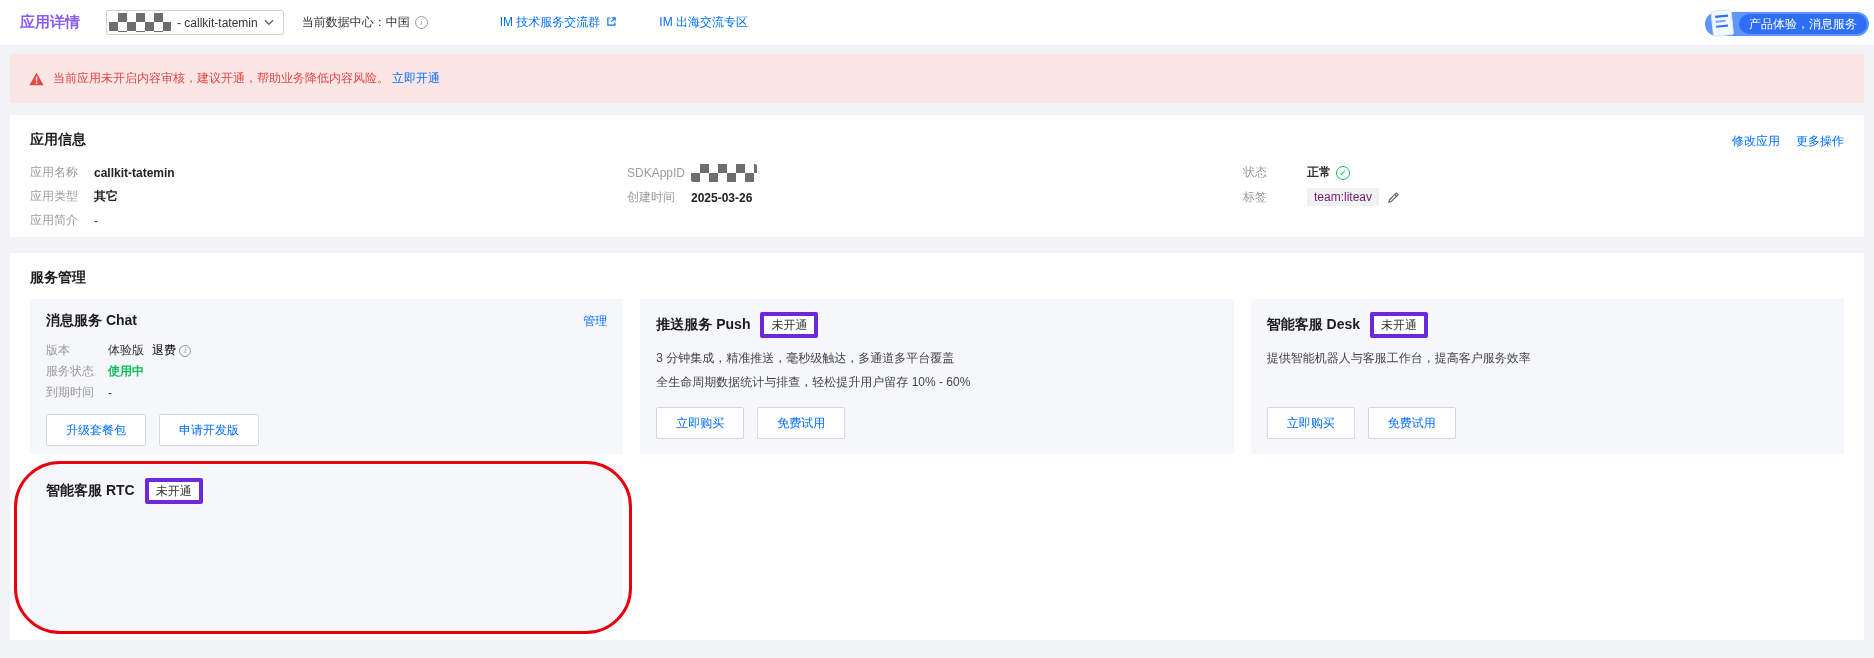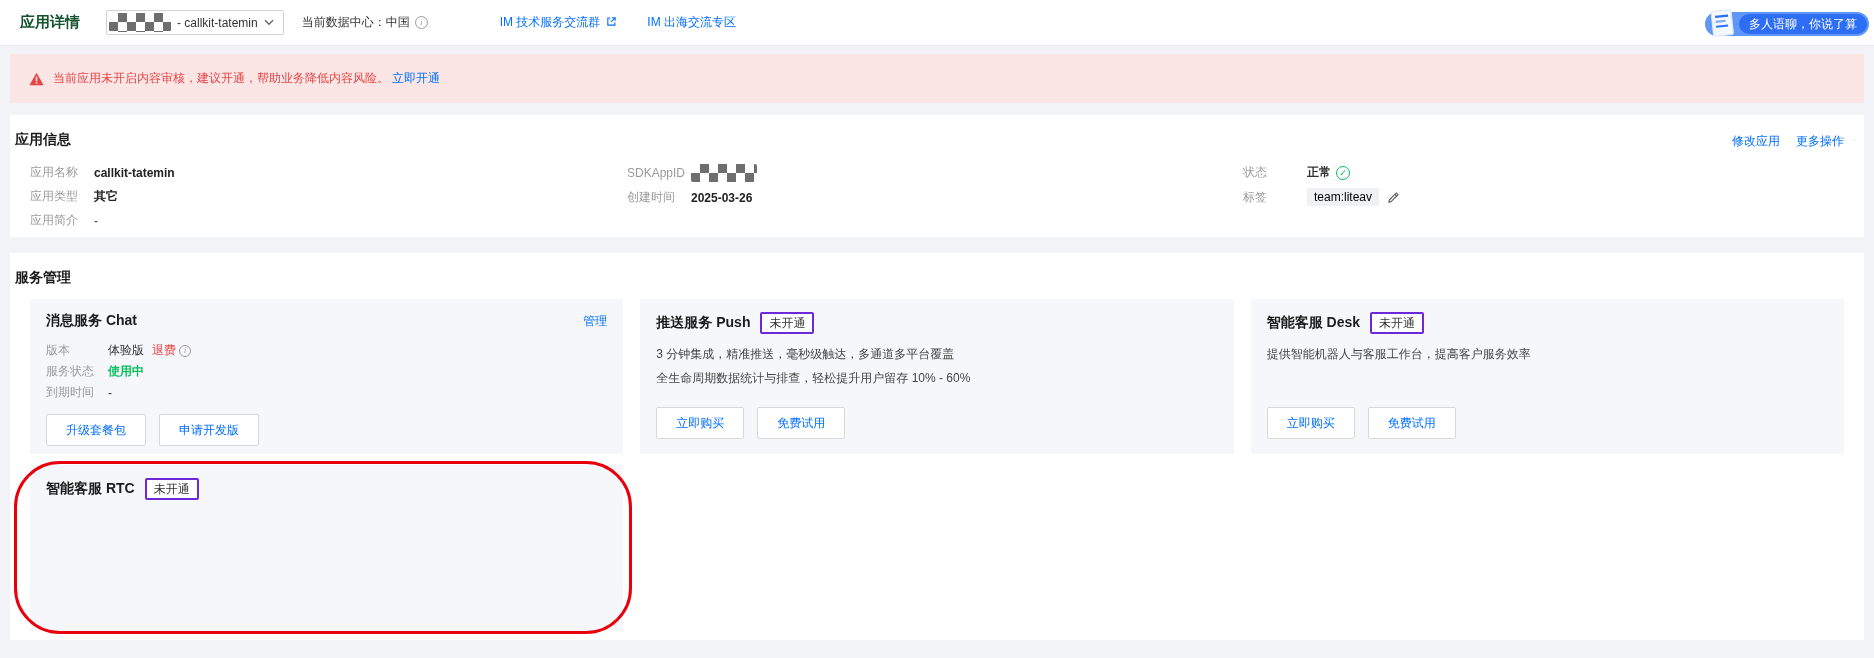--- a/index.html
+++ b/index.html
@@ -3,79 +3,79 @@
 <meta charset="utf-8">
 <style>
   * { margin:0; padding:0; box-sizing:border-box; }
   html,body { width:1874px; height:658px; }
   body { font-family:"Liberation Sans","DejaVu Sans",sans-serif; background:#f2f3f7; color:#333; }
   .page { position:relative; width:1874px; height:658px; overflow:hidden; }
 
   
   .topbar { position:absolute; top:0; left:0; right:0; height:46px; background:#fff;
             border-bottom:1px solid #ececf0; display:flex; align-items:center; padding-left:20px; }
-  .page-title { font-size:15px; font-weight:bold; color:#14532d; }
+  .page-title { font-size:15px; font-weight:bold; color:#8b5cf6; }
   .app-selector { margin-left:26px; height:25px; border:1px solid #d2d4d9; border-radius:2px;
                   background:#fff; display:flex; align-items:center; gap:6px; padding:0 9px 0 2px; cursor:pointer; }
   .checker { background-image:conic-gradient(#6e6e6e 0 25%, #fff 0 50%, #6e6e6e 0 75%, #fff 0);
              background-size:18px 18px; border-radius:2px; }
   .masked-sm { width:62px; height:19px; }
   .selector-label { font-size:12px; color:#333; }
   .datacenter { margin-left:18px; font-size:12px; color:#333; display:flex; align-items:center; gap:5px; }
   .info-i { display:inline-flex; align-items:center; justify-content:center; width:13px; height:13px;
             border:1px solid #9b9b9b; border-radius:50%; color:#9b9b9b; font-size:9px; font-style:italic;
             font-family:"Liberation Serif","DejaVu Serif",serif; line-height:1; }
   .toplink { font-size:12px; color:#006eff; display:flex; align-items:center; gap:4px; cursor:pointer; text-decoration:none; }
-  .ml40 { margin-left:40px;padding-left:32px; } .ml30 { margin-left:30px;justify-content:center; }
+  .ml40 { margin-left:40px;padding-left:32px; } .ml30 { margin-left:42px;justify-content:center; }
 
   .feedback-pill { position:absolute; right:5px; top:12px; height:24px; background:#5e97f7;
                    border-radius:12px; display:flex; align-items:center; padding:2px 2px 2px 34px; cursor:pointer; }
   .feedback-inner { background:#2e6ef4; border-radius:11px; height:20px; display:flex; align-items:center;
                     padding:0 10px; color:#fff; font-size:12px; white-space:nowrap; }
   .doc-icon { position:absolute; left:6px; top:-3px; transform:rotate(-6deg); }
 
   
   .alert-banner { position:absolute; top:54px; left:10px; right:10px; height:49px; background:#fbe5e5;
                   display:flex; align-items:center; padding:0 19px; font-size:12px; color:#e54545; }
   .alert-banner svg { margin-right:9px; flex:none; }
   .alert-link { color:#006eff; cursor:pointer; margin-left:3px; }
 
   
   .card { position:absolute; left:10px; right:10px; background:#fff; border-radius:1px; }
   .app-info-card { top:115px; height:122px; }
   .services-card { top:253px; height:387px; }
-  .card-title { position:absolute; left:5px; top:16px; font-size:14px; font-weight:bold; color:#1c1c1c; }
+  .card-title { position:absolute; left:20px; top:16px; font-size:14px; font-weight:bold; color:#1c1c1c; }
   .card-actions { position:absolute; right:20px; top:18px; display:flex; gap:16px; }
   .card-actions span { font-size:12px; color:#006eff; cursor:pointer; }
 
   .info-col { position:absolute; top:49px; }
   .col1 { left:20px; } .col2 { left:617px; } .col3 { left:1233px; }
   .frow { display:flex; align-items:center; font-size:12px; margin-bottom:7px; min-height:16px; }
   .frow .lbl { color:#9b9b9b; width:64px; flex:none; }
   .frow .val { color:#333; }
   .frow .val.strong { font-weight:bold; color:#222; }
   .masked-md { width:66px; height:18px; }
   .green { color:#0abf5b; }
   .check-c { display:inline-flex; align-items:center; justify-content:center; width:14px; height:14px;
              border:1px solid #0abf5b; border-radius:50%; color:#0abf5b; font-size:9px; margin-left:5px; }
-  .tag { background:#f0f1f3; color:#000000; font-size:12px; padding:2px 7px; border-radius:2px; }
+  .tag { background:#f0f1f3; color:#701a75; font-size:12px; padding:2px 7px; border-radius:2px; }
   .pencil { margin-left:8px; cursor:pointer; display:inline-flex; }
 
   
   .svc-grid { position:absolute; left:20px; right:20px; top:46px; display:grid;
               grid-template-columns:1fr 1fr 1fr; grid-template-rows:155px 166px; gap:11px 17px; }
   .scard { background:#f6f7fa; padding:13px 16px 15px; display:flex; flex-direction:column; position:relative; }
   .scard-head { display:flex; align-items:center; margin-bottom:13px; }
   .scard-title { font-size:14px; font-weight:bold; color:#1c1c1c; }
-  .badge { margin-left:10px; background:#fff; border:2px solid #6d28d9; border-radius:2px;
+  .badge { margin-left:10px; background:#fff; border:4px solid #6d28d9; border-radius:2px;
            font-size:12px; color:#333; padding:2px 7px; line-height:14px; }
   .manage-link { margin-left:auto; font-size:12px; color:#006eff; cursor:pointer; }
   .srow { display:flex; align-items:center; font-size:12px; margin-bottom:6px; min-height:15px; }
   .srow .lbl { color:#9b9b9b; width:62px; flex:none; }
-  .refund { color:#ef4444; margin-left:8px; cursor:pointer; }
+  .refund { color:#000000; margin-left:8px; cursor:pointer; }
   .srow .info-i { margin-left:3px; width:12px; height:12px; font-size:8px; }
   .desc { font-size:12px; color:#454545; line-height:15px; margin-bottom:9px; }
   .btn-row { margin-top:auto; display:flex; gap:13px; }
   .btn { height:32px; background:#fff; border:1px solid #d6d8dc; border-radius:2px; color:#006eff;
          font-size:12px; padding:0 19px; display:inline-flex; align-items:center; cursor:pointer;
          font-family:inherit;margin-top:8px; }
   .inline-link { color:#006eff; cursor:pointer; }
   .ext-icon { display:inline-block; vertical-align:-1px; margin-left:2px; }
 
   .annotation { position:absolute; left:-16px; right:-9px; top:-4px; bottom:-3px;
@@ -121,21 +121,21 @@
 
     <div class="feedback-pill">
       <span class="doc-icon">
         <svg width="23" height="28" viewBox="0 0 23 28">
           <rect x="1.5" y="1.5" width="20" height="25" rx="2" fill="#f4f8ff" stroke="#dbe7ff" stroke-width="1"></rect>
           <rect x="5" y="6" width="13" height="2.4" fill="#2e6ef4"></rect>
           <rect x="5" y="11" width="10" height="2.2" fill="#7fa8f8"></rect>
           <rect x="5" y="16" width="12" height="2.2" fill="#2e6ef4"></rect>
         </svg>
       </span>
-      <span class="feedback-inner">多人语聊，你说了算</span>
+      <span class="feedback-inner">产品体验，消息服务</span>
     </div>
   </div>
 
   <div class="alert-banner">
     <svg width="15" height="14" viewBox="0 0 15 14">
       <path d="M7.5 0.8L14.6 13.2H0.4Z" fill="#e54545"></path>
       <rect x="6.8" y="4.6" width="1.5" height="4.6" fill="#fbe5e5"></rect>
       <rect x="6.8" y="10.2" width="1.5" height="1.6" fill="#fbe5e5"></rect>
     </svg>
     <span>当前应用未开启内容审核，建议开通，帮助业务降低内容风险。</span>

